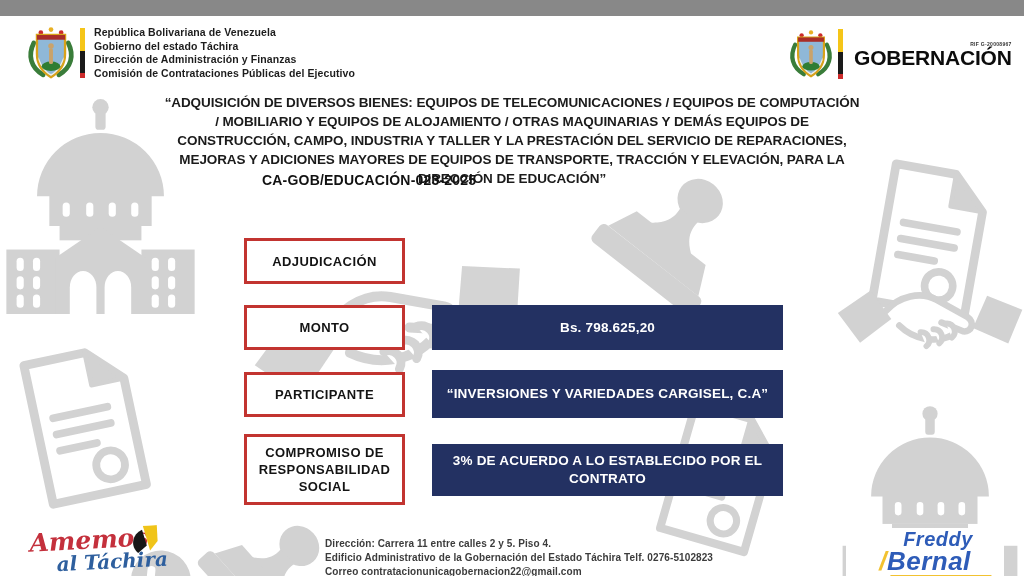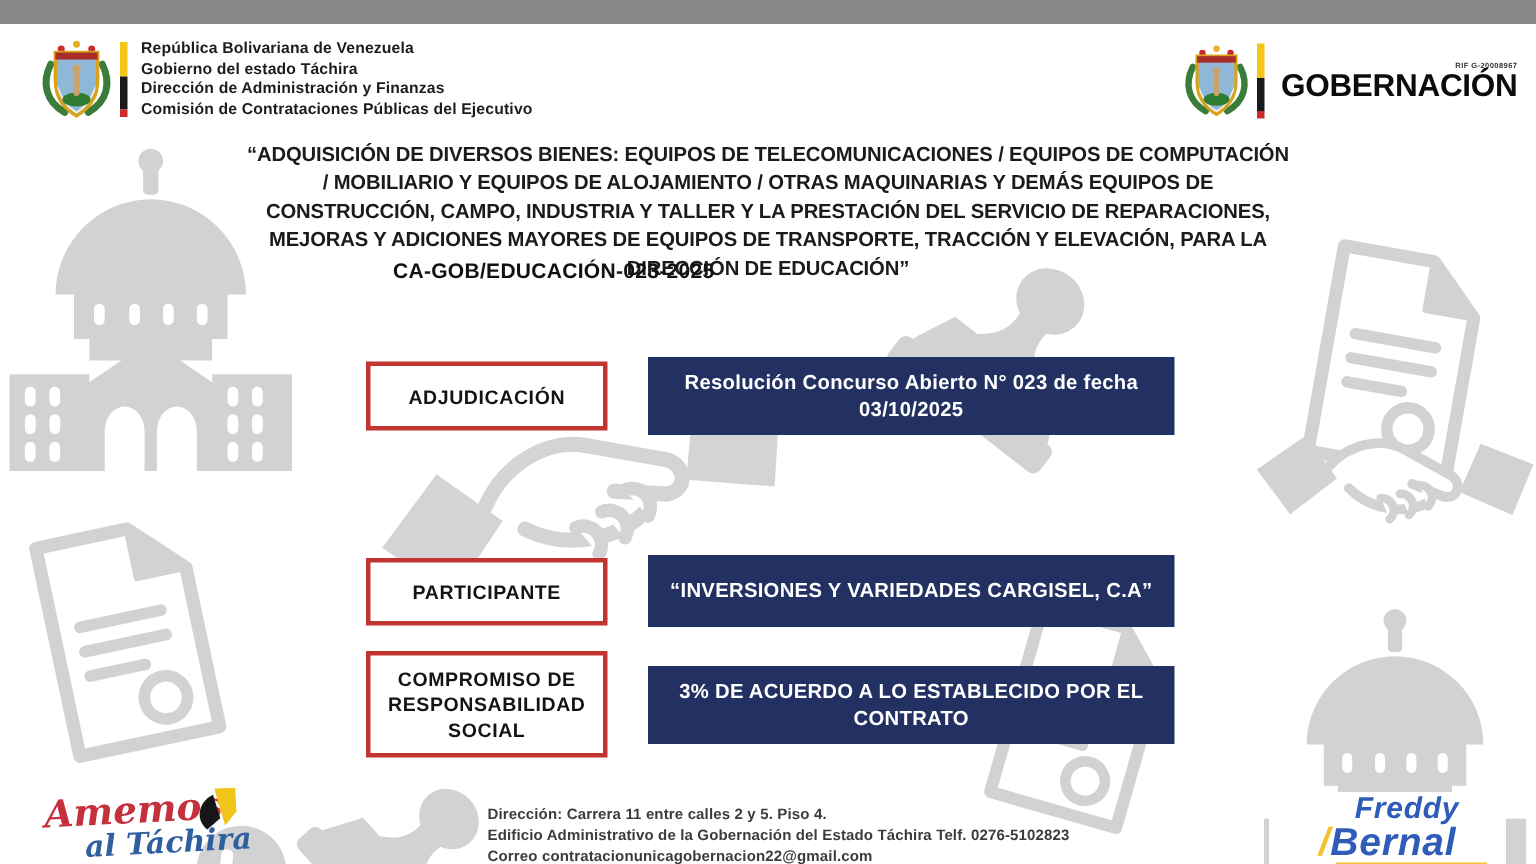--- a/index.html
+++ b/index.html
@@ -243,23 +243,24 @@
         <div class="hr-rif">RIF G-20008967</div>
         <div class="hr-name1">GOBERNACIÓN</div>
       </div>
     </div>
 
     <div class="title">“ADQUISICIÓN DE DIVERSOS BIENES: EQUIPOS DE TELECOMUNICACIONES / EQUIPOS DE COMPUTACIÓN / MOBILIARIO Y EQUIPOS DE ALOJAMIENTO / OTRAS MAQUINARIAS Y DEMÁS EQUIPOS DE CONSTRUCCIÓN, CAMPO, INDUSTRIA Y TALLER Y LA PRESTACIÓN DEL SERVICIO DE REPARACIONES, MEJORAS Y ADICIONES MAYORES DE EQUIPOS DE TRANSPORTE, TRACCIÓN Y ELEVACIÓN, PARA LA DIRECCIÓN DE EDUCACIÓN”</div>
     <div class="process-code">CA-GOB/EDUCACIÓN-023-2025</div>
 
     <div class="row r1">
       <div class="cell-label">ADJUDICACIÓN</div>
-      <div class="cell-value">Resolución Concurso Abierto  N° 023 de fecha 03/10/2025</div>
     </div>
     <div class="row r2">
+      <div class="cell-label">MONTO</div>
+      <div class="cell-value">Bs. 798.625,20</div>
     </div>
     <div class="row r3">
       <div class="cell-label">PARTICIPANTE</div>
       <div class="cell-value">“INVERSIONES Y VARIEDADES CARGISEL, C.A”</div>
     </div>
     <div class="row r4">
       <div class="cell-label">COMPROMISO DE RESPONSABILIDAD SOCIAL</div>
       <div class="cell-value">3% DE ACUERDO A LO ESTABLECIDO POR EL CONTRATO</div>
     </div>
 

